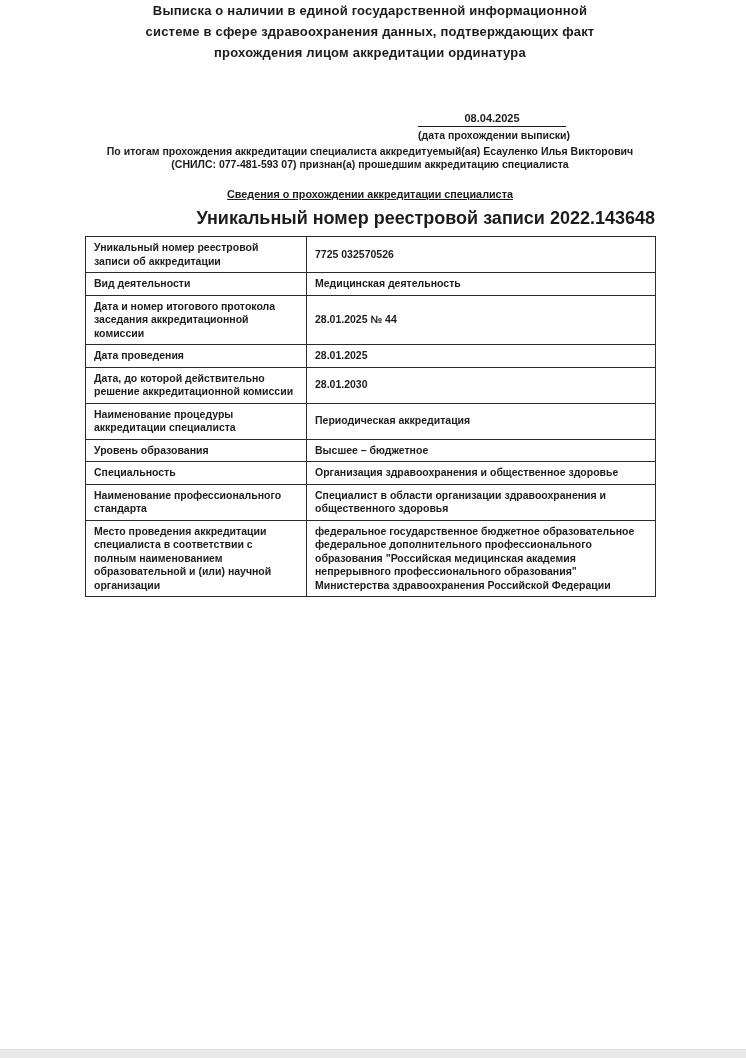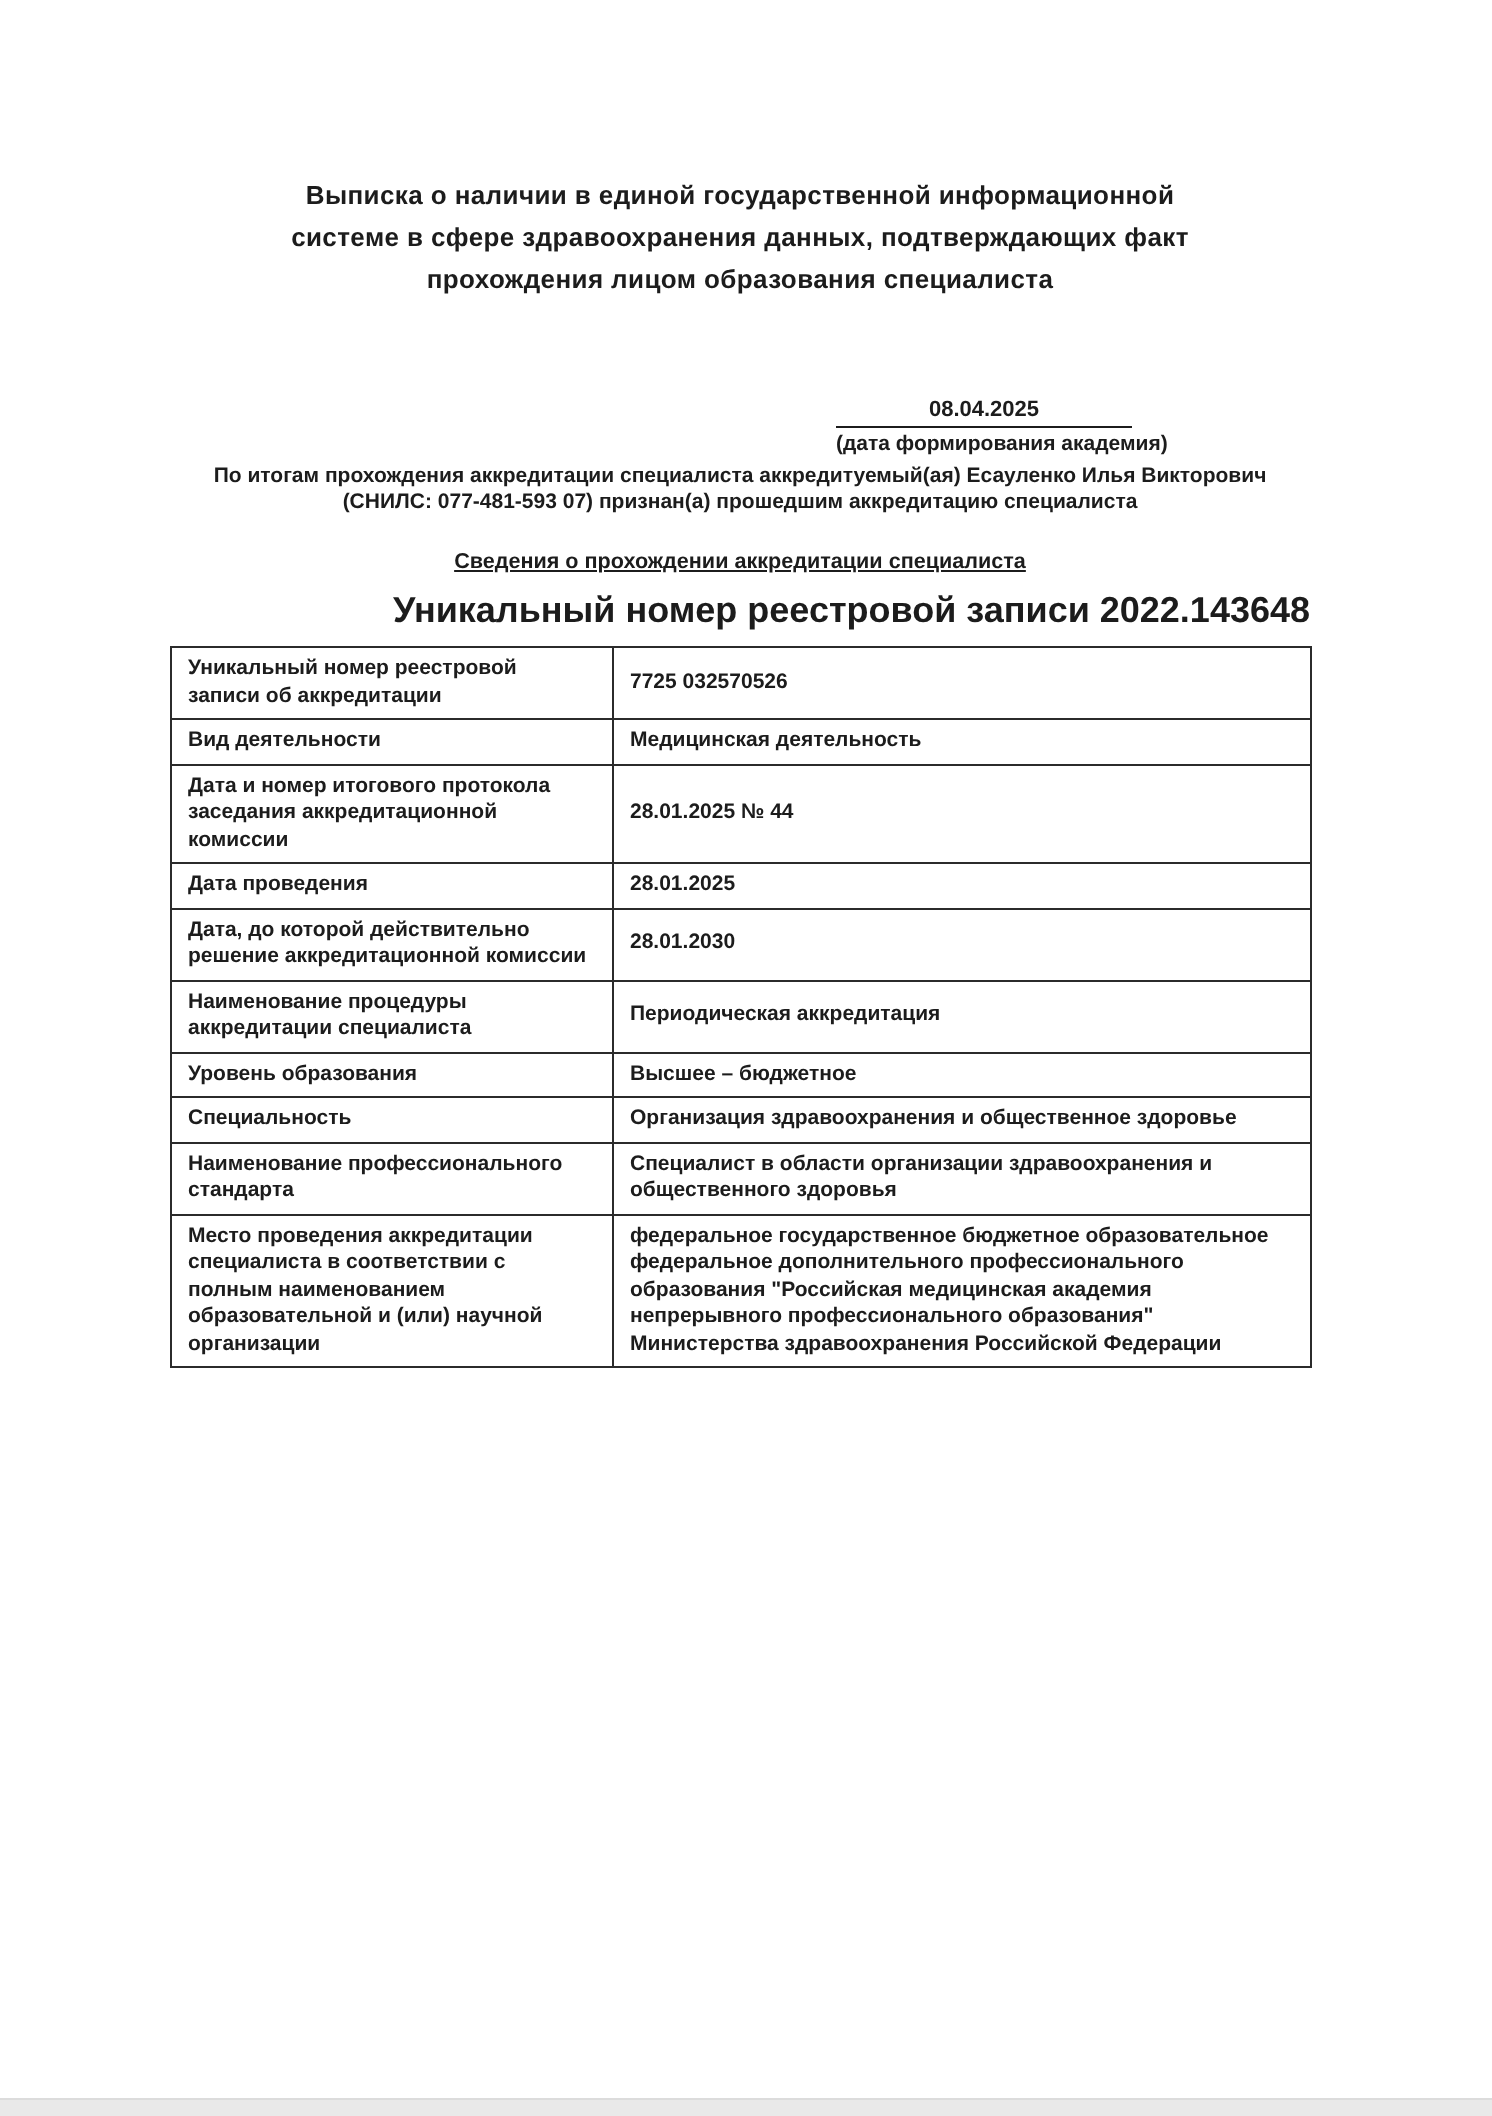--- a/index.html
+++ b/index.html
@@ -12,21 +12,20 @@
     overflow: hidden;
     -webkit-font-smoothing: antialiased;
   }
   .doc {
     position: absolute;
     left: 85px;
     top: 0;
     width: 570px;
   }
   .page-title {
-    margin-top: 87px;
     text-align: center;
     font-weight: bold;
     font-size: 13px;
     line-height: 21px;
     letter-spacing: 0.2px;
   }
   .date-block {
     margin-top: 13px;
     margin-left: 333px;
     width: 148px;
@@ -97,26 +96,26 @@
   }
 </style>
 </head>
 <body>
 
 <div class="doc">
 
   <div class="page-title">
     <div>Выписка о наличии в единой государственной информационной</div>
     <div>системе в сфере здравоохранения данных, подтверждающих факт</div>
-    <div>прохождения лицом образования специалиста</div>
+    <div>прохождения лицом аккредитации ординатура</div>
   </div>
 
   <div class="date-block">
     <div class="date-value">08.04.2025</div>
-    <div class="date-caption">(дата формирования академия)</div>
+    <div class="date-caption">(дата прохождении выписки)</div>
   </div>
 
   <div class="intro">По итогам прохождения аккредитации специалиста аккредитуемый(ая) Есауленко Илья Викторович (СНИЛС: 077-481-593 07) признан(а) прошедшим аккредитацию специалиста</div>
 
   <div class="section-heading">Сведения о прохождении аккредитации специалиста</div>
 
   <div class="registry-heading">Уникальный номер реестровой записи 2022.143648</div>
 
   <table class="acc-table">
     <tbody>

